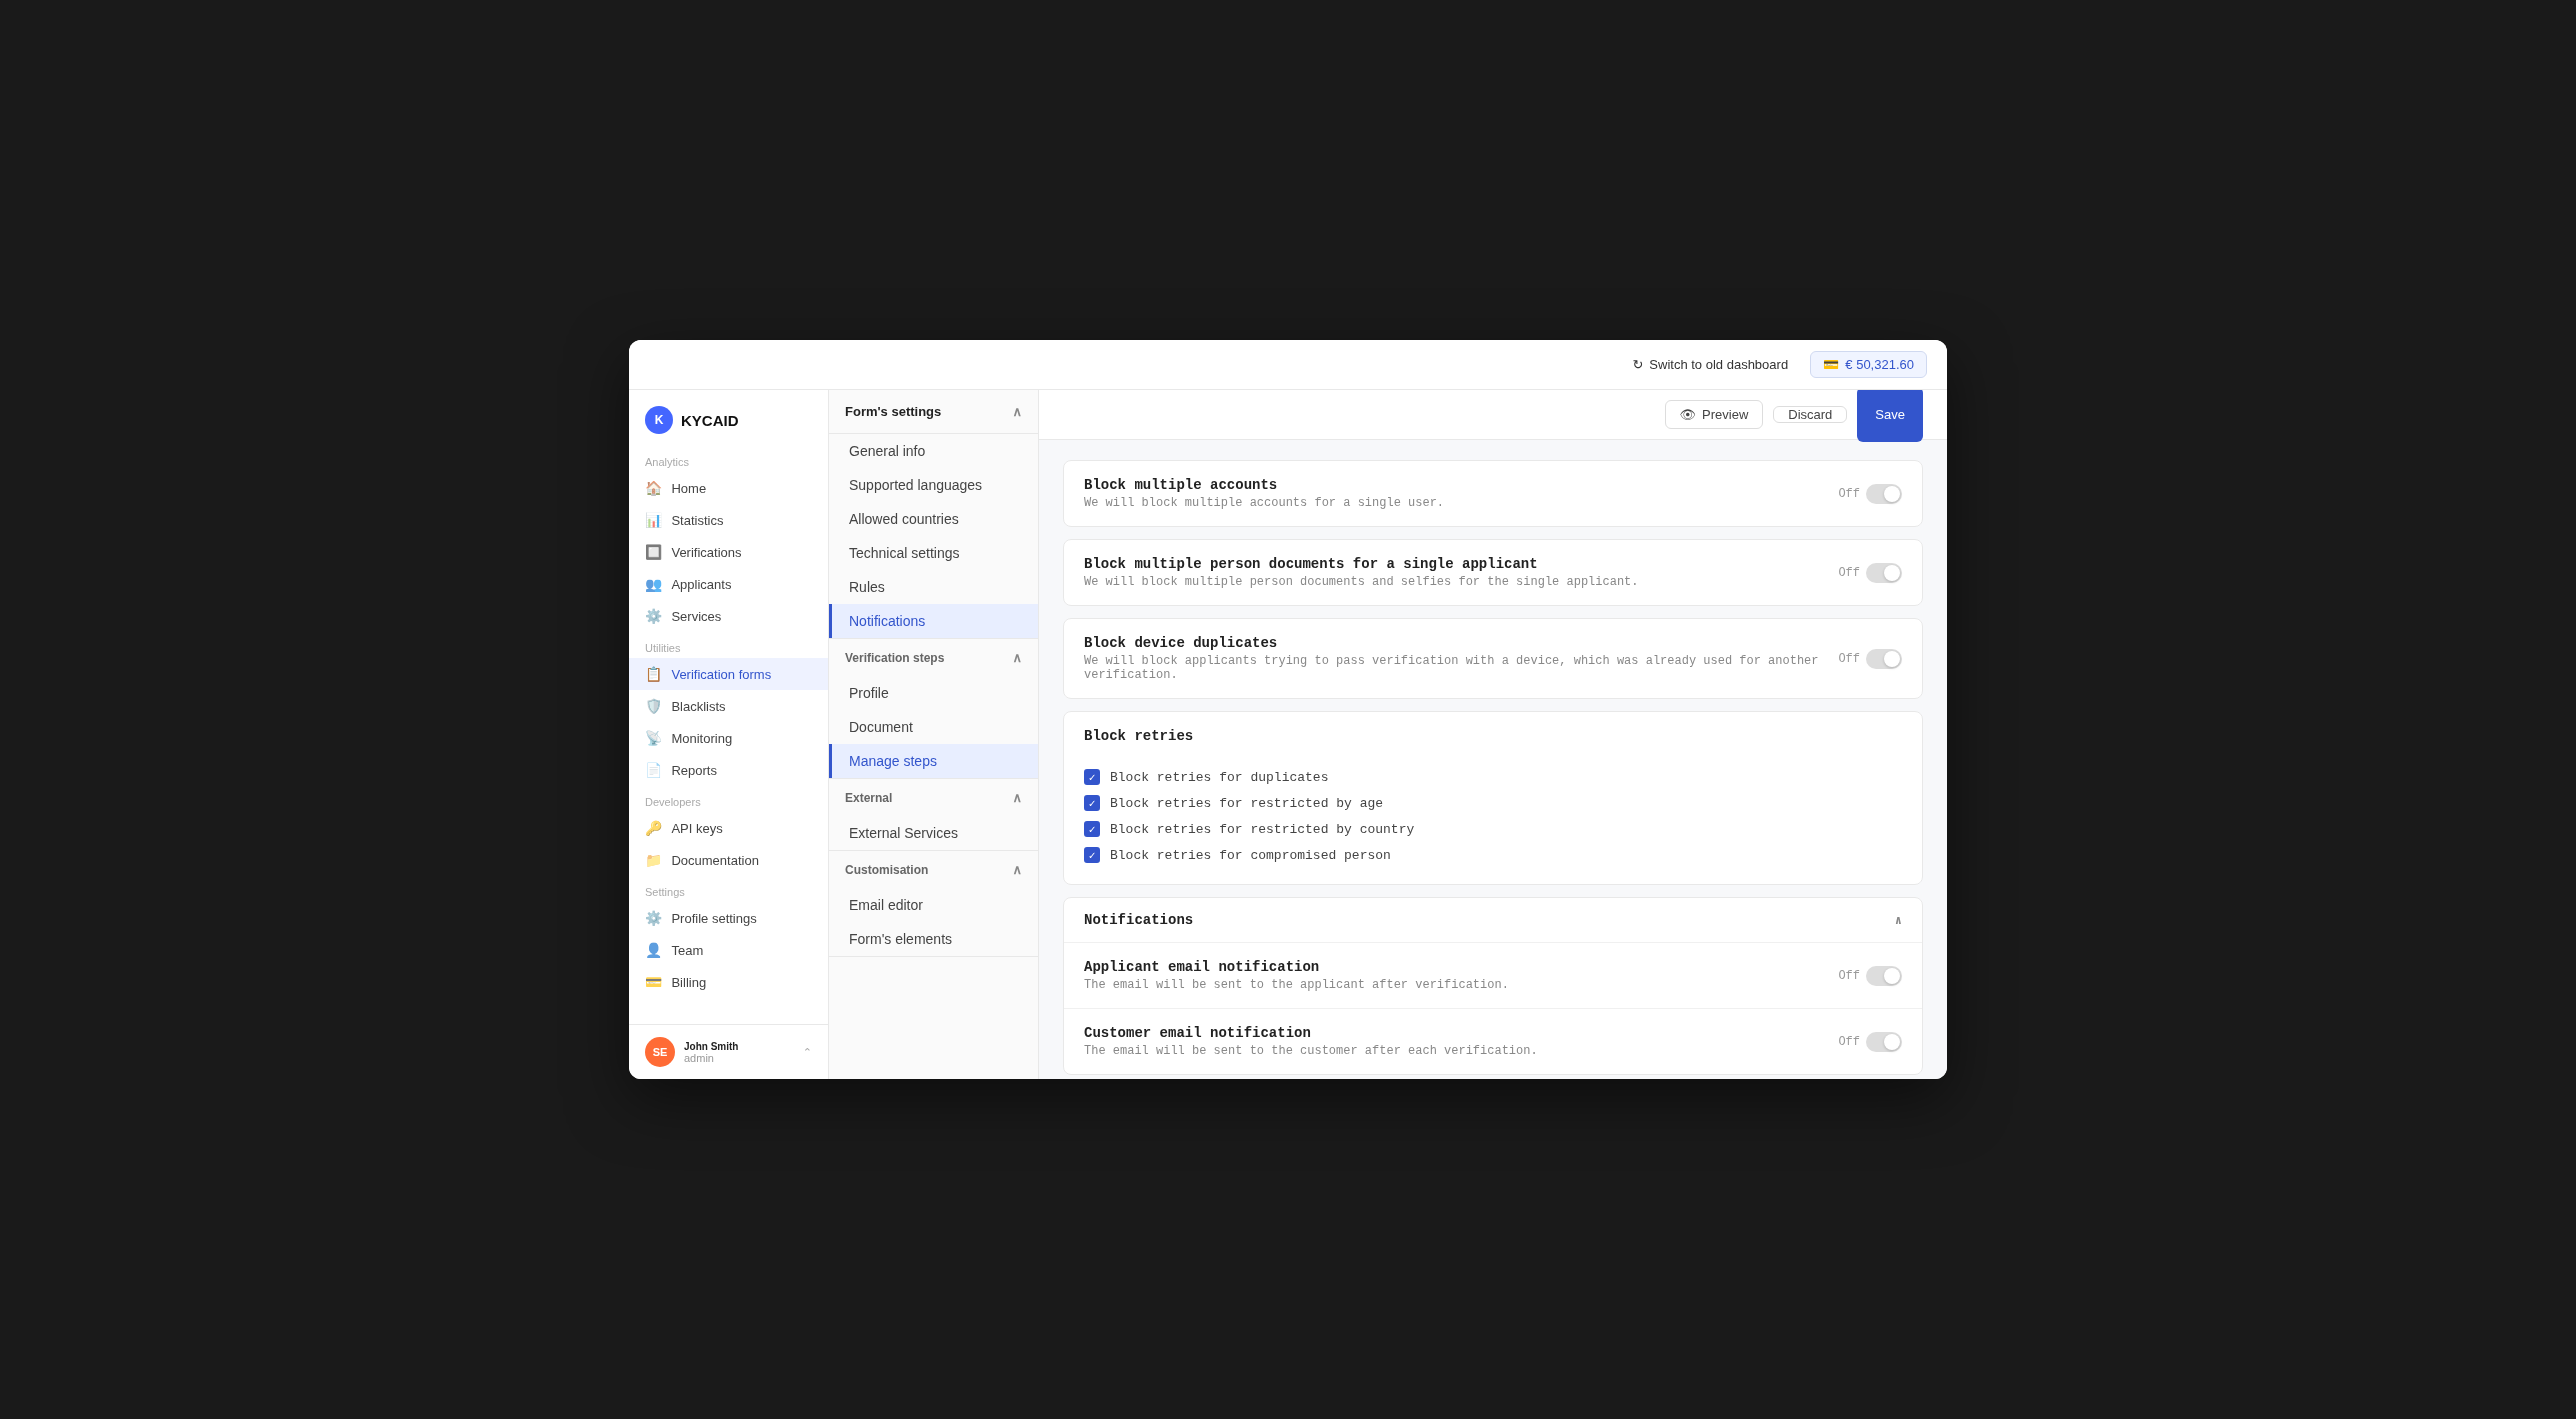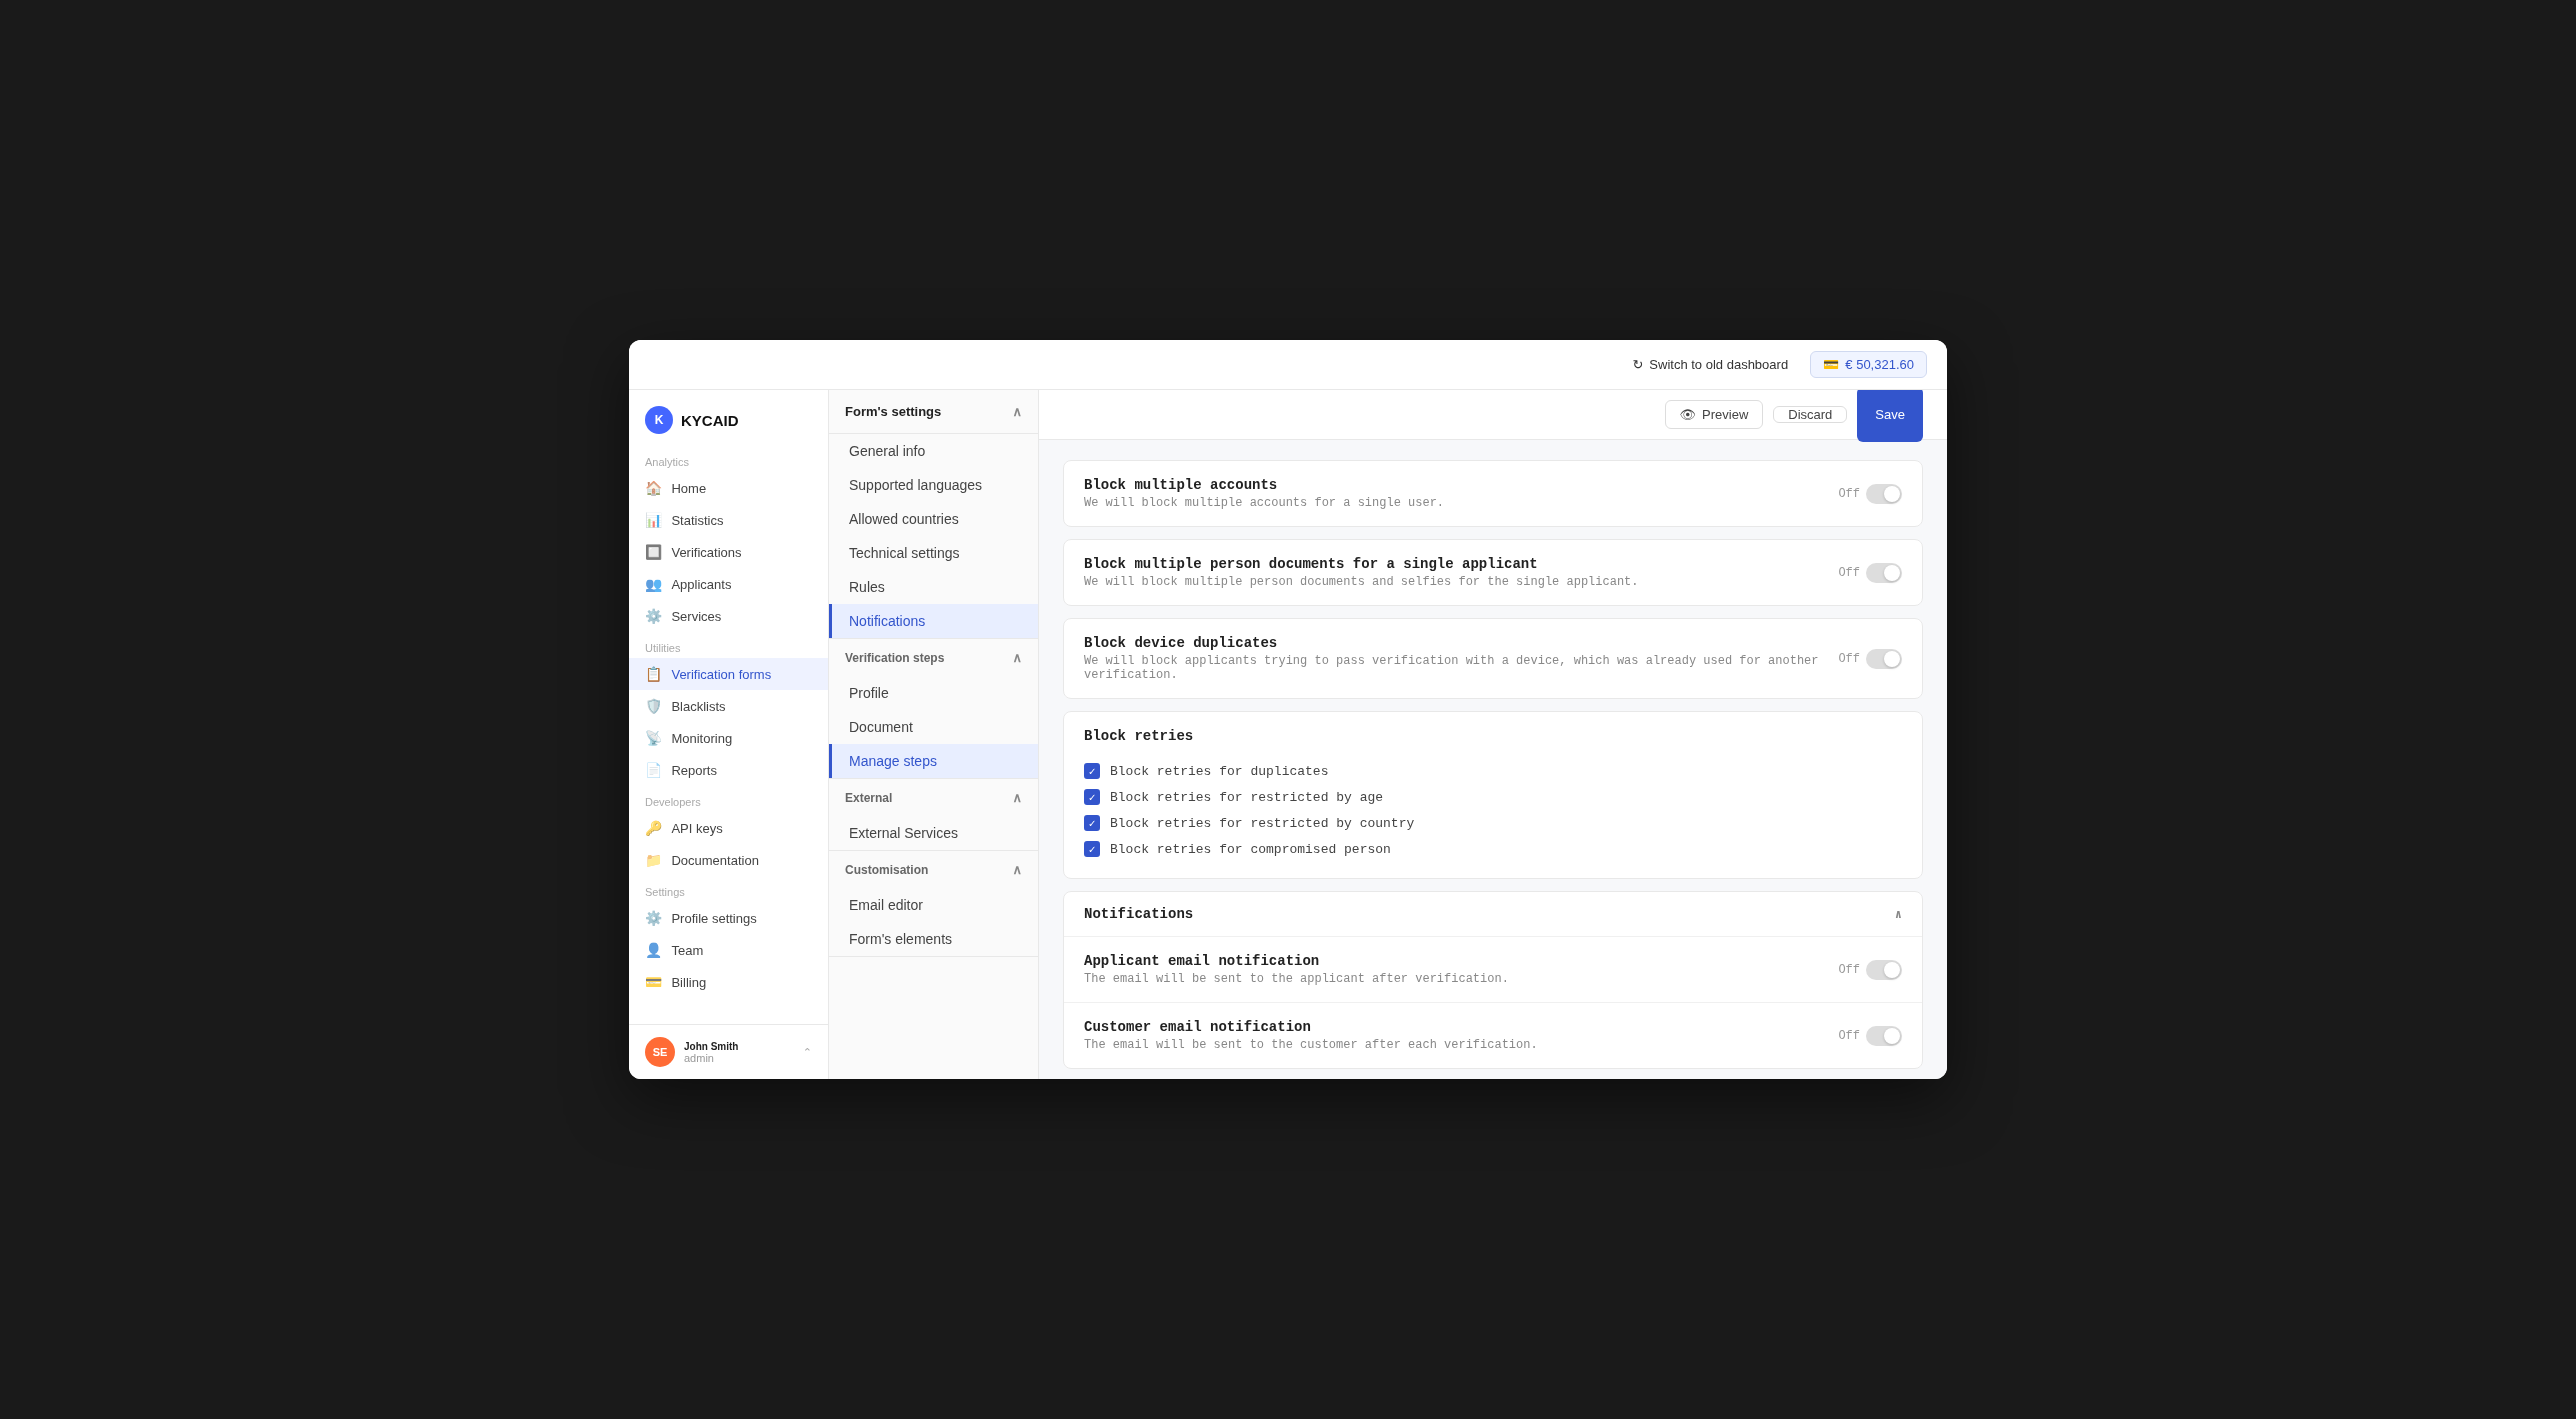--- a/index.html
+++ b/index.html
@@ -303,21 +303,21 @@
       background: #fff;
       border: 1px solid #e8e8e8;
       border-radius: 8px;
       margin-bottom: 12px;
       padding: 16px 20px;
     }
     .block-retries-title {
       font-size: 14px;
       font-weight: 600;
       color: #222;
-      margin-bottom: 14px;
+      margin-bottom: 20px;
     }
     .checkbox-item {
       display: flex;
       align-items: center;
       gap: 10px;
       padding: 5px 0;
       font-size: 13px;
       color: #444;
     }
     .checkbox {

